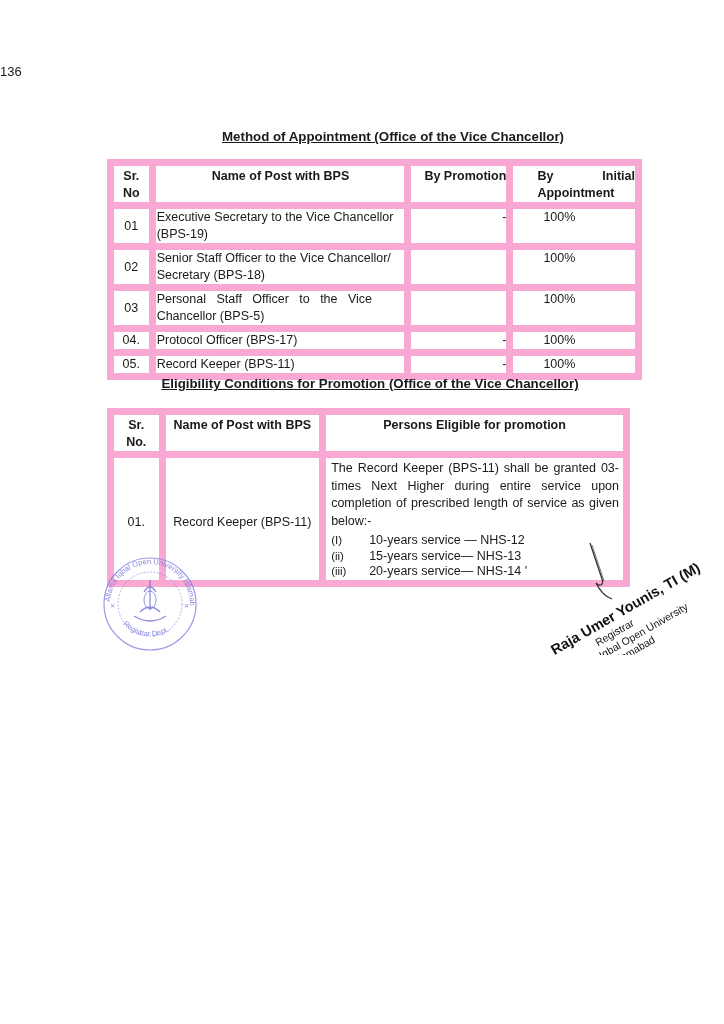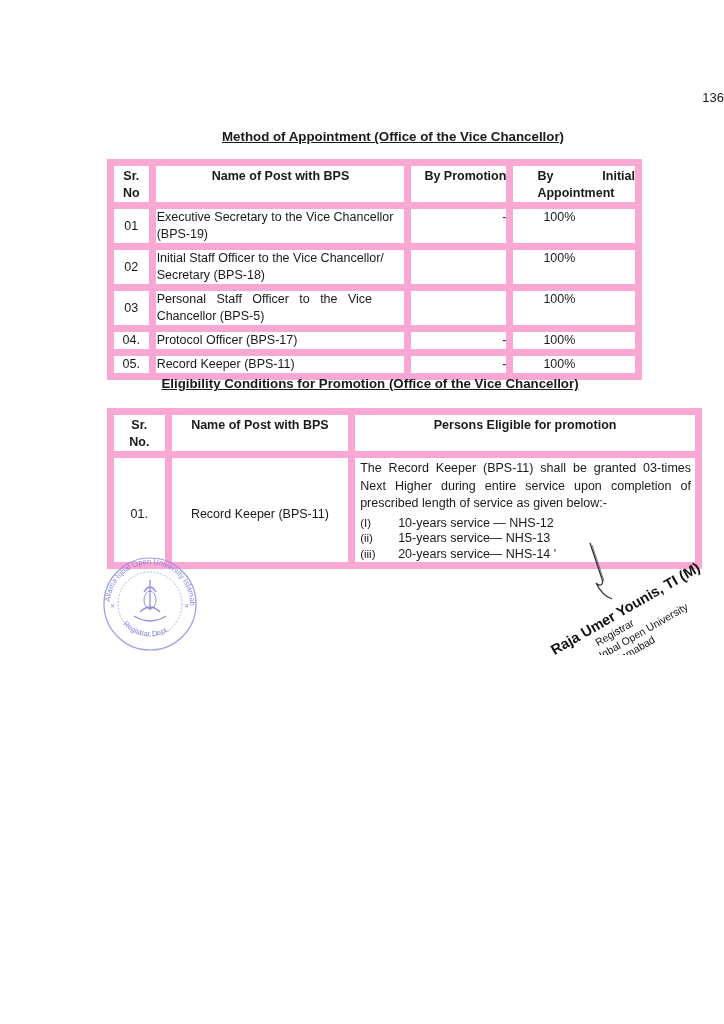--- a/index.html
+++ b/index.html
@@ -1,19 +1,19 @@
 <!DOCTYPE html>
 <html><head>
 <meta charset="utf-8">
 <style>
   html, body { margin:0; padding:0; background:#ffffff; }
   body { width:724px; height:1024px; position:relative; overflow:hidden;
          font-family:"Liberation Sans", sans-serif; color:#1a1a1a; }
   .abs { position:absolute; }
-  .page-num { left:0; width:724px; top:90px; text-align:right; font-size:13px; }
+  .page-num { left:0; width:724px; top:64px; text-align:left; font-size:13px; }
   .title { font-weight:bold; text-decoration:underline; font-size:13.3px; text-align:center; }
   .title1 { left:158px; width:470px; top:129px; }
   .title2 { left:100px; width:540px; top:376px; }
   table { border-collapse:collapse; font-size:12.5px; line-height:17px; }
   td, th { border:7px solid #f9a8d4; padding:0; vertical-align:top; }
   th { font-weight:bold; }
   .t1 { left:107px; top:159px; width:535px; }
   .t1 .c1 { width:40px; text-align:center; }
   .t1 .c2 { width:258px; text-align:left; padding-left:1px; }
   .t1 .c3 { width:105px; text-align:right; }
@@ -21,21 +21,21 @@
   .t1 th.c2 { text-align:center; }
   .t1 th { padding-top:2px; height:34px; }
   .t1 td.c1 { vertical-align:middle; }
   .t1 td.c4 { padding-left:30px; width:98px; }
   .t1 td.c3 { vertical-align:top; }
   .hdr-init { display:flex; justify-content:space-between; padding-left:24px; padding-right:0; }
   .hdr-app { padding-left:24px; text-align:left; }
   .t1 th.c4 { text-align:left; }
   .row2 { height:34px; }
   .row1h { height:18px; }
-  .t2 { left:107px; top:408px; width:595px; }
+  .t2 { left:107px; top:408px; width:523px; }
   .t2 .c1 { width:47px; text-align:center; }
   .t2 .c2 { width:165px; text-align:center; }
   .t2 .c3 { width:309px; }
   .t2 th { height:34px; padding-top:2px; }
   .t2 td.c1, .t2 td.c2 { vertical-align:middle; }
   .t2 td.c3 { padding:2px 4px 0 5px; text-align:justify; line-height:17.5px; }
   .t2 td.c1 { padding-top:8px; }
   .t2 td.c2 { padding-top:8px; }
   .sub-list { margin-top:3px; line-height:15.5px; }
   .sub-item { display:flex; }
@@ -69,21 +69,21 @@
     <td class="c2">
           <div>Executive Secretary to the Vice Chancellor</div>
           <div>(BPS-19)</div>
         </td>
     <td class="c3">-</td>
     <td class="c4">100%</td>
   </tr>
   <tr class="row2">
     <td class="c1">02</td>
     <td class="c2">
-          <div>Initial Staff Officer to the Vice Chancellor/</div>
+          <div>Senior Staff Officer to the Vice Chancellor/</div>
           <div>Secretary (BPS-18)</div>
         </td>
     <td class="c3"></td>
     <td class="c4">100%</td>
   </tr>
   <tr class="row2">
     <td class="c1">03</td>
     <td class="c2">
           <div style="white-space:pre">Personal   Staff   Officer   to   the   Vice</div>
           <div>Chancellor (BPS-5)</div>

